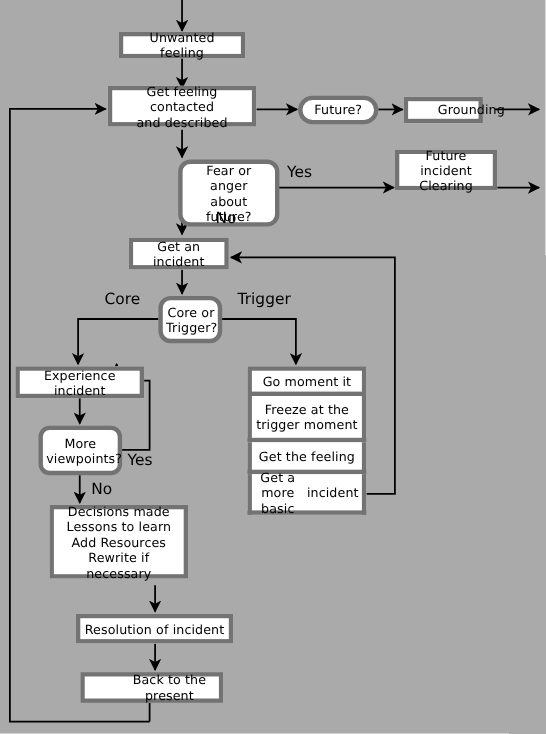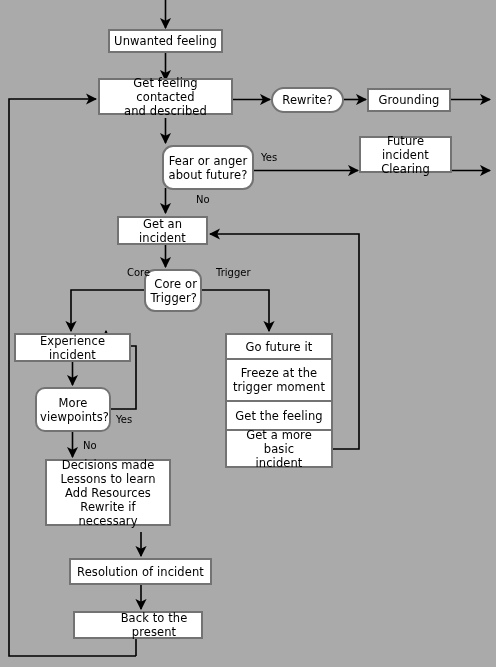--- a/index.html
+++ b/index.html
@@ -17,42 +17,42 @@
   }
   #svg-layer {
     position: absolute;
     left: 0; top: 0;
     width: 496px;
     height: 667px;
   }
   .node {
     position: absolute;
     background: #ffffff;
-    border: 2px solid #737373;
+    border: 4px solid #737373;
     box-sizing: border-box;
     display: flex;
     align-items: center;
     justify-content: center;
     text-align: center;
     color: #000000;
     font-size: 11.5px;
     line-height: 14px;
     letter-spacing: 0.1px;
     z-index: 3;
   }
   .node.rounded {
     border-radius: 11px;
   }
   .node.stack-mid {
     border-top: none;
   }
   .edge-label {
     position: absolute;
     color: #000000;
-    font-size: 10px;
+    font-size: 14px;
     line-height: 11px;
     white-space: nowrap;
     z-index: 4;
   }
   .node span {
     display: block;
     width: 100%;
     padding: 0 3px;
     box-sizing: border-box;
   }
@@ -115,28 +115,28 @@
   <div class="node" style="left:108px; top:29px; width:115px; height:24px;">
     <span>Unwanted feeling</span>
   </div>
 
   <div class="node" style="left:98px; top:78px; width:135px; height:37px; flex-direction:column;">
     <span>Get feeling contacted</span>
     <span>and described</span>
   </div>
 
   <div class="node rounded" style="left:271px; top:87px; width:73px; height:26px; border-radius:13px;">
-    <span>Rewrite?</span>
-  </div>
-
-  <div class="node" style="left:367px; top:88px; width:84px; height:24px;">
+    <span>Future?</span>
+  </div>
+
+  <div class="node" style="left:367px; top:88px; width:72px; height:24px;padding-left:24px;">
     <span>Grounding</span>
   </div>
 
-  <div class="node rounded" style="left:162px; top:145px; width:92px; height:45px; flex-direction:column;">
+  <div class="node rounded" style="left:162px; top:145px; width:92px; height:61px; flex-direction:column;">
     <span>Fear or anger</span>
     <span>about future?</span>
   </div>
 
   <div class="node" style="left:359px; top:136px; width:93px; height:37px; flex-direction:column;">
     <span>Future incident</span>
     <span>Clearing</span>
   </div>
 
   <div class="node" style="left:117px; top:216px; width:91px; height:29px;">
@@ -151,33 +151,33 @@
   <div class="node" style="left:14px; top:333px; width:117px; height:29px;">
     <span>Experience incident</span>
   </div>
 
   <div class="node rounded" style="left:35px; top:387px; width:76px; height:45px; flex-direction:column;border-radius:10px;">
     <span>More</span>
     <span>viewpoints?</span>
   </div>
 
   <div class="node" style="left:225px; top:333px; width:108px; height:27px;">
-    <span>Go future it</span>
+    <span>Go moment it</span>
   </div>
 
   <div class="node stack-mid" style="left:225px; top:360px; width:108px; height:42px; flex-direction:column;">
     <span>Freeze at the</span>
     <span>trigger moment</span>
   </div>
 
   <div class="node stack-mid" style="left:225px; top:402px; width:108px; height:29px;">
     <span>Get the feeling</span>
   </div>
 
-  <div class="node stack-mid" style="left:225px; top:431px; width:108px; height:37px; flex-direction:column;">
+  <div class="node stack-mid" style="left:225px; top:431px; width:108px; height:37px; flex-direction:row;">
     <span>Get a more basic</span>
     <span>incident</span>
   </div>
 
   <div class="node" style="left:45px; top:459px; width:126px; height:67px; flex-direction:column;">
     <span>Decisions made</span>
     <span>Lessons to learn</span>
     <span>Add Resources</span>
     <span>Rewrite if necessary</span>
   </div>
@@ -187,21 +187,21 @@
   </div>
 
   <div class="node" style="left:73px; top:611px; width:130px; height:28px;padding-left:32px;">
     <span>Back to the present</span>
   </div>
 
   <div class="edge-label" style="left:261px; top:152px;">Yes</div>
 
   <div class="edge-label" style="left:196px; top:194px;">No</div>
 
-  <div class="edge-label" style="left:95px; top:267px;margin-left:32px;">Core</div>
+  <div class="edge-label" style="left:95px; top:267px;">Core</div>
 
   <div class="edge-label" style="left:216px; top:267px;">Trigger</div>
 
   <div class="edge-label" style="left:116px; top:414px;">Yes</div>
 
   <div class="edge-label" style="left:83px; top:440px;">No</div>
 
 </div>
 
 </body></html>

